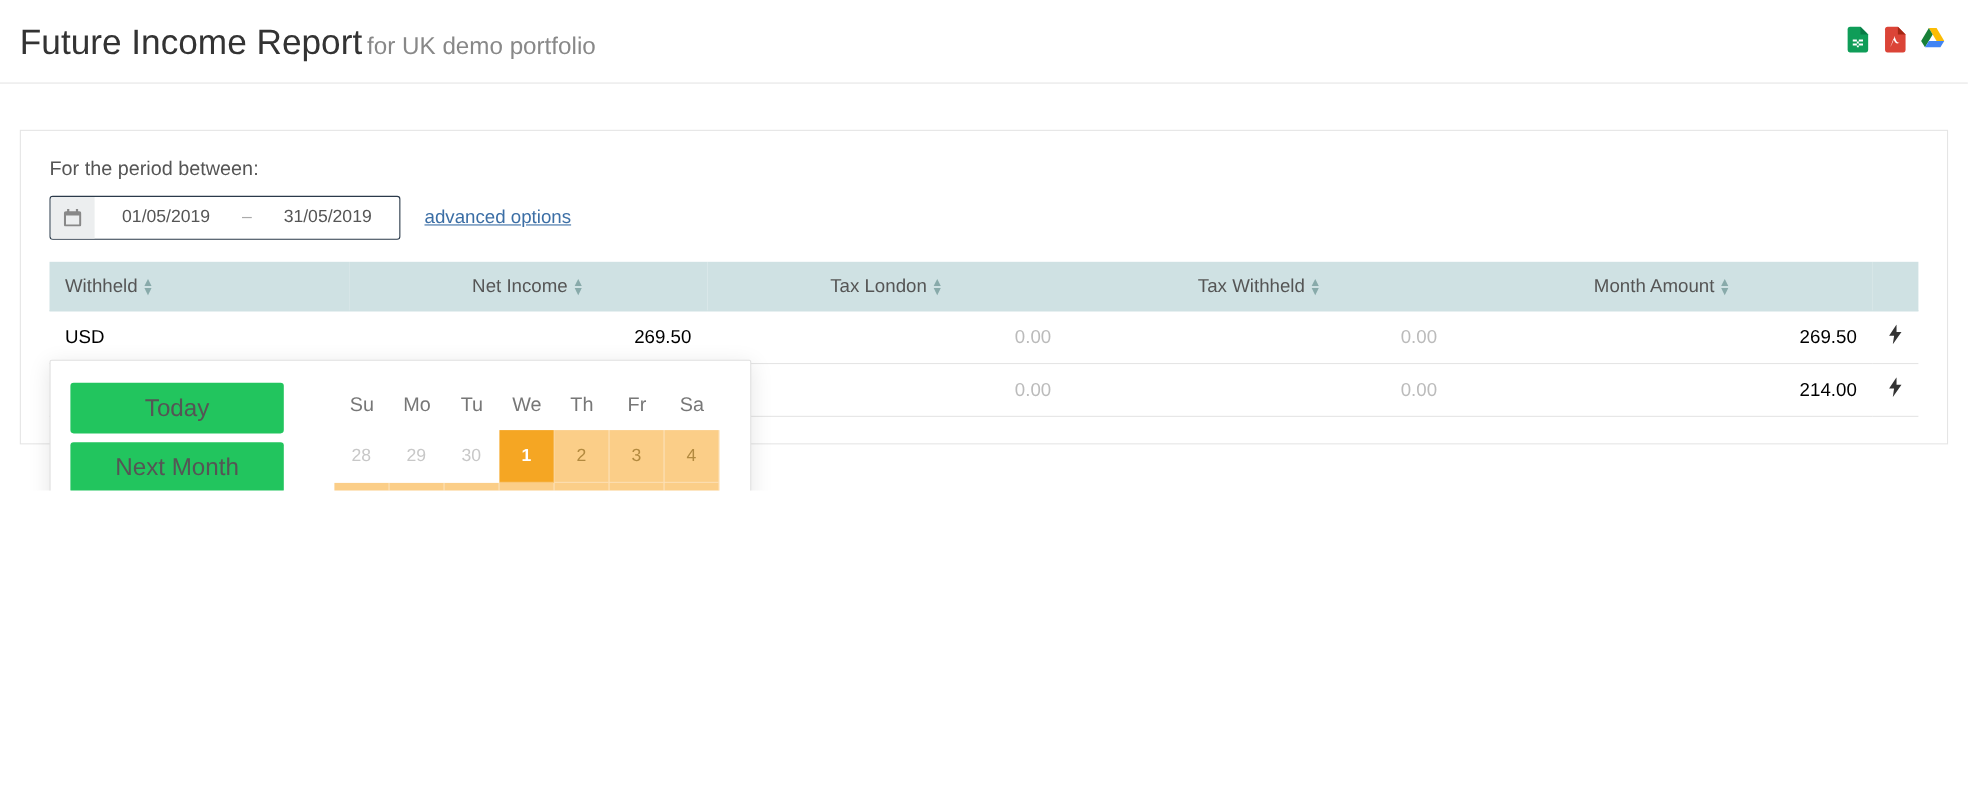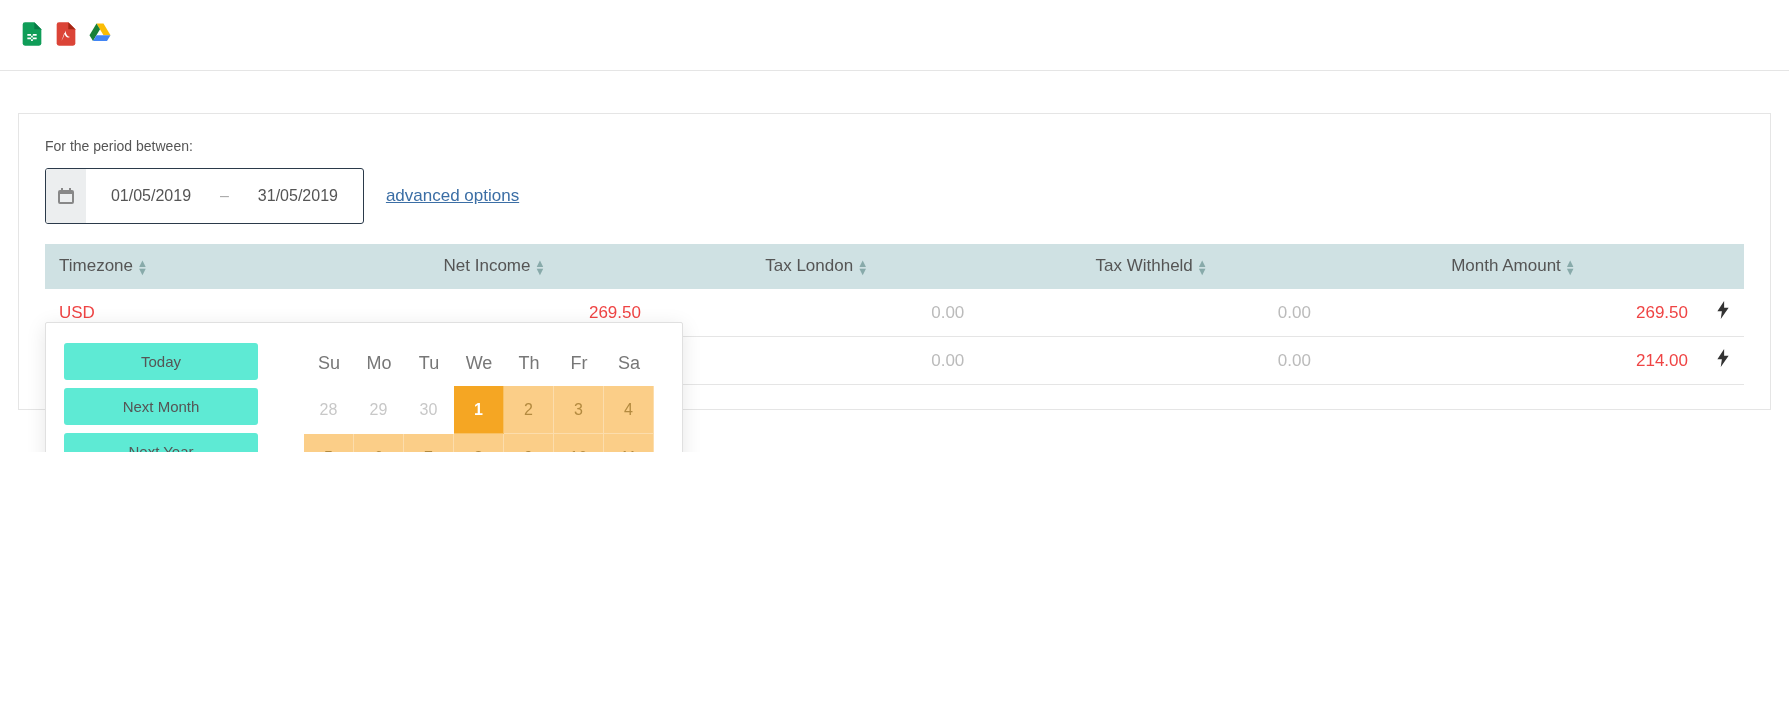--- a/index.html
+++ b/index.html
@@ -7,34 +7,34 @@
 
 .header { display: flex; justify-content: space-between; align-items: center; padding: 20px 18px 18px; border-bottom: 1px solid #e5e5e5; }
 .header-title { font-size: 32px; font-weight: 400; color: #333; }
 .header-sub { font-size: 22px; font-weight: 400; color: #888; }
 .header-icons { display: flex; gap: 6px; align-items: center; }
 .header-icons svg { width: 28px; height: 28px; cursor: pointer; }
 
 .content { padding: 42px 18px; }
 .card { border: 1px solid #e5e5e5; padding: 24px 26px; position: relative; }
 
-.period-label { font-size: 14px; color: #555; margin-bottom: 14px; }
+.period-label { font-size: 18px; color: #555; margin-bottom: 14px; }
 
 .date-row { display: flex; align-items: center; gap: 22px; margin-bottom: 20px; }
-.date-input-wrap { display: flex; align-items: center; border: 1px solid #2b3a4a; border-radius: 3px; overflow: hidden; height: 56px; }
+.date-input-wrap { display: flex; align-items: center; border: 1px solid #2b3a4a; border-radius: 3px; overflow: hidden; height: 40px; }
 .date-icon-box { background: #eceeef; width: 40px; height: 100%; display: flex; align-items: center; justify-content: center; }
 .date-icon-box svg { width: 16px; height: 16px; fill: #888; }
 .date-val { width: 130px; text-align: center; font-size: 16px; color: #555; }
 .date-sep { color: #aaa; padding: 0 4px; }
 .adv-link { color: #3b6ea5; font-size: 17px; text-decoration: underline; }
 
 
 .datepicker { position: absolute; top: 208px; left: 26px; background: #fff; border: 1px solid #e0e0e0; box-shadow: 0 4px 20px rgba(0,0,0,0.1); display: flex; border-radius: 2px; z-index: 10; }
 .dp-presets { padding: 20px 18px; width: 230px; }
-.dp-preset-btn { display: block; width: 100%; background: #5eead4; border: none; border-radius: 3px; padding: 10px 0; margin-bottom: 8px; font-size: 15px; color: #555; cursor: pointer; text-align: center; }
+.dp-preset-btn { display: block; width: 100%; background: #22c55e; border: none; border-radius: 3px; padding: 10px 0; margin-bottom: 8px; font-size: 22px; color: #555; cursor: pointer; text-align: center; }
 .dp-tz-label { font-size: 16px; color: #777; margin-top: 12px; }
 .dp-tz-val { font-size: 16px; color: #777; font-style: italic; }
 .dp-cal { padding: 22px 28px; }
 .dp-nav { display: flex; align-items: center; justify-content: space-between; margin-bottom: 16px; }
 .dp-arrow { width: 44px; height: 40px; border: 1px solid #ddd; border-radius: 3px; background: #fff; display: flex; align-items: center; justify-content: center; cursor: pointer; }
 .dp-arrow svg { width: 20px; height: 14px; stroke: #888; fill: none; stroke-width: 2; }
 .dp-select { display: flex; gap: 28px; align-items: center; }
 .dp-sel { display: flex; align-items: center; gap: 8px; font-size: 17px; color: #888; cursor: pointer; }
 .dp-sel svg { width: 12px; height: 8px; fill: #aaa; }
 .dp-grid { display: grid; grid-template-columns: repeat(7, 50px); }
@@ -42,30 +42,34 @@
 .dp-day { height: 48px; display: flex; align-items: center; justify-content: center; font-size: 16px; color: #b38a3f; background: #fbce88; border-right: 1px solid rgba(255,255,255,0.3); border-bottom: 1px solid rgba(255,255,255,0.3); cursor: pointer; }
 .dp-day.other { background: #fff; color: #c8c8c8; }
 .dp-day.selected { background: #f5a623; color: #fff; font-weight: 600; }
 
 
 .data-table { width: 100%; border-collapse: collapse; margin-top: 4px; }
 .data-table thead th { background: #cfe1e3; padding: 12px 14px; font-size: 17px; font-weight: 400; color: #555; text-align: center; border-bottom: 1px solid #cfe1e3; }
 .data-table thead th:first-child { text-align: left; }
 .data-table thead th:last-child { width: 40px; }
 .sort-icon { display: inline-block; margin-left: 4px; color: #8aa; font-size: 11px; vertical-align: middle; line-height: 8px; }
-.data-table tbody td { padding: 12px 14px; font-size: 17px; text-align: right; border-bottom: 1px solid #e5e5e5; color: #ef4444; }
+.data-table tbody td { padding: 12px 14px; font-size: 17px; text-align: right; border-bottom: 1px solid #e5e5e5; color: #000000; }
 .data-table tbody td:first-child { text-align: left; }
 .data-table tbody td.muted { color: #bbb; }
 .bolt { width: 14px; height: 18px; display: inline-block; }
 .bolt svg { width: 100%; height: 100%; fill: #333; }
 </style>
 </head>
 <body>
 
 <div class="header">
+  <div>
+    <span class="header-title">Future Income Report</span>
+    <span class="header-sub">for UK demo portfolio</span>
+  </div>
   <div class="header-icons">
     <span>
       <svg viewBox="0 0 24 24">
           <path fill="#0f9d58" d="M14 2H6a2 2 0 0 0-2 2v16a2 2 0 0 0 2 2h12a2 2 0 0 0 2-2V8l-6-6z"></path>
           <path fill="#fff" d="M8 12h8v1.5H8zm0 3h8v1.5H8zm3.2-3v6h1.5v-6z"></path>
           <path fill="#087b46" d="M14 2v6h6z"></path>
         </svg>
     </span>
     <span>
       <svg viewBox="0 0 24 24">
@@ -100,21 +104,21 @@
         <div class="date-val">01/05/2019</div>
         <div class="date-sep">–</div>
         <div class="date-val">31/05/2019</div>
       </div>
       <a href="#" class="adv-link">advanced options</a>
     </div>
 
     <table class="data-table">
       <thead>
         <tr>
-          <th><span>Timezone</span><span class="sort-icon">▲<br>▼</span></th>
+          <th><span>Withheld</span><span class="sort-icon">▲<br>▼</span></th>
           <th><span>Net Income</span><span class="sort-icon">▲<br>▼</span></th>
           <th><span>Tax London</span><span class="sort-icon">▲<br>▼</span></th>
           <th><span>Tax Withheld</span><span class="sort-icon">▲<br>▼</span></th>
           <th><span>Month Amount</span><span class="sort-icon">▲<br>▼</span></th>
           <th></th>
         </tr>
       </thead>
       <tbody>
         <tr>
           <td>USD</td>

